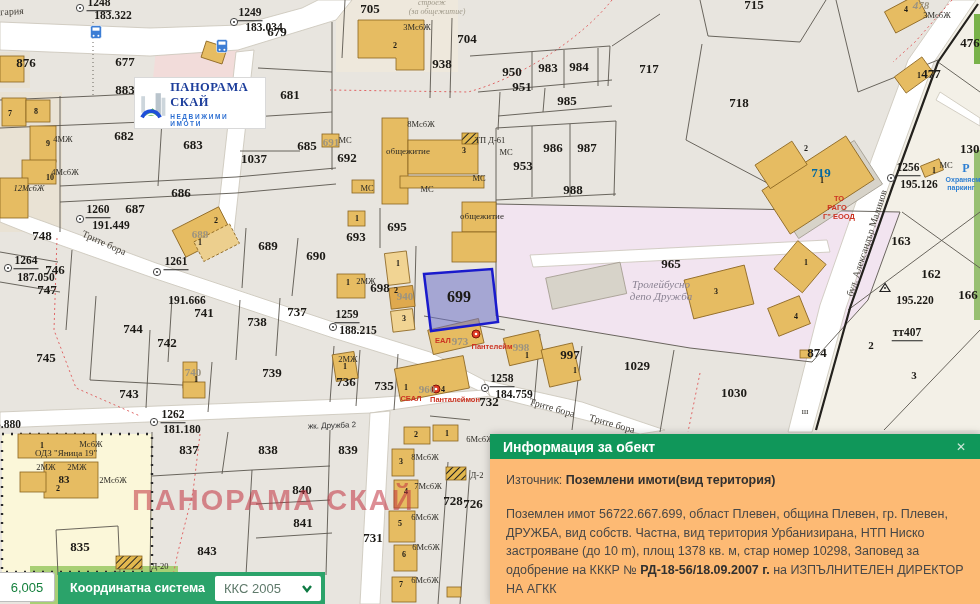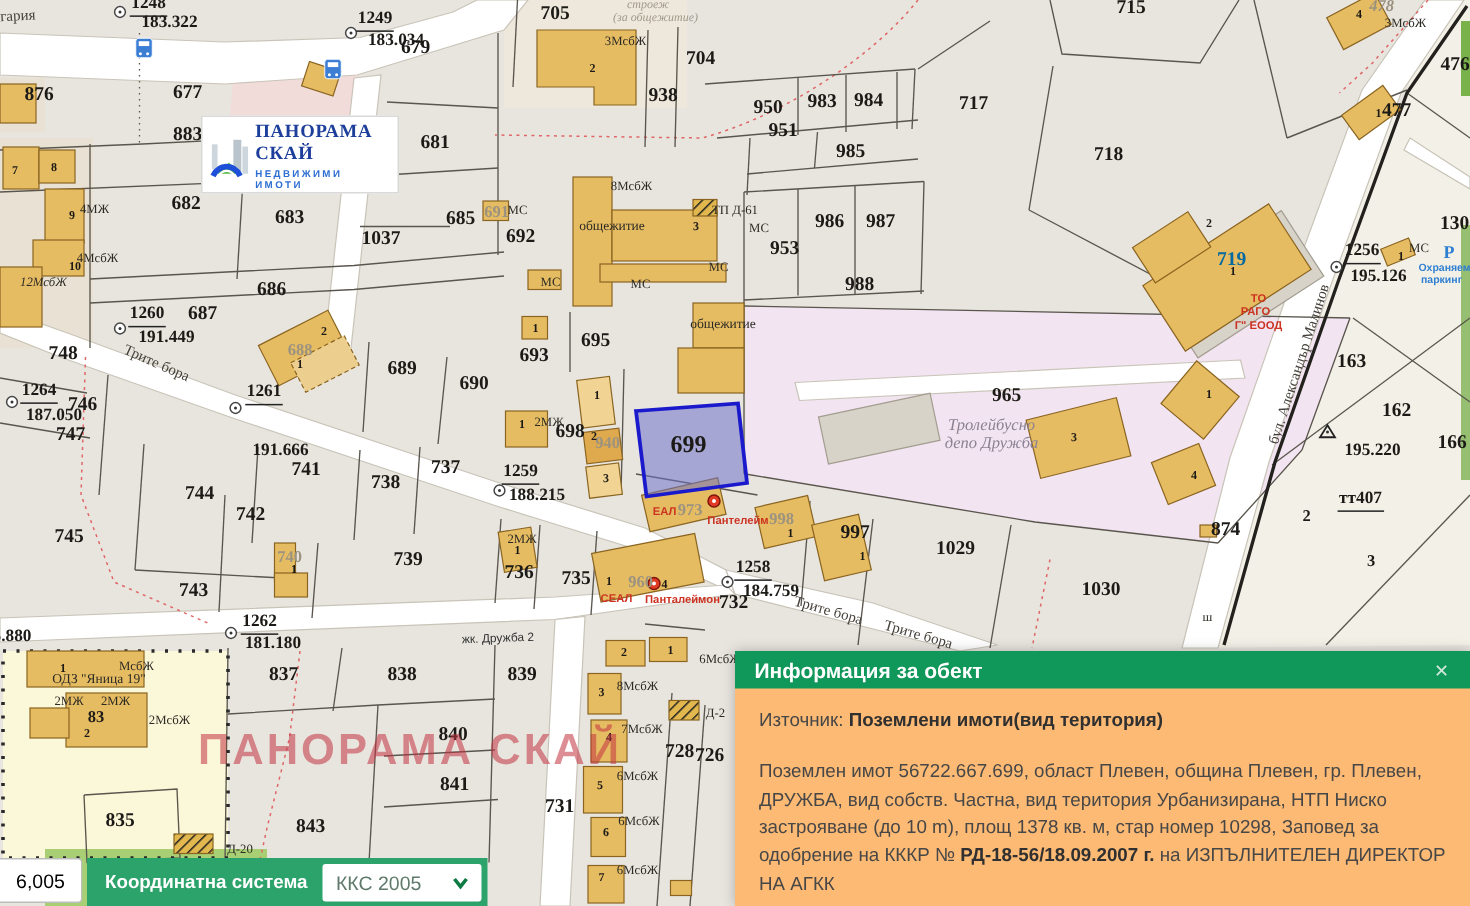--- a/index.html
+++ b/index.html
@@ -41,21 +41,21 @@
   #info-header{height:25px;background:#10975a;display:flex;align-items:center;justify-content:space-between;
     padding:0 14px 0 13px;}
   #info-title{color:#fff;font-weight:700;font-size:14px;}
   #info-close{color:#cfe8da;font-size:12px;cursor:pointer;background:none;border:none;padding:0;font-family:inherit;}
   #info-body{padding:12px 16px 0;color:#474747;font-size:12.5px;line-height:1.5;}
   #info-source{margin-bottom:15px;}
   #info-body b{color:#303030;}
   
   #scale-box{position:absolute;left:0;top:572px;width:54px;height:28px;background:#fff;border:1px solid #bdbdbd;
     border-left:none;border-radius:0 3px 3px 0;display:flex;align-items:center;justify-content:center;
-    font-size:13px;color:#000000;z-index:11;}
+    font-size:13px;color:#15803d;z-index:11;}
   #coord-bar{position:absolute;left:58px;top:572px;width:267px;height:32px;background:#2ba36a;
     display:flex;align-items:center;padding:0 4px 0 12px;box-sizing:border-box;z-index:11;}
   #coord-label{color:#fff;font-weight:700;font-size:12.5px;margin-right:10px;}
   #coord-select{flex:1;height:25px;background:#fff;border-radius:2px;display:flex;align-items:center;
     justify-content:space-between;padding:0 9px;cursor:pointer;}
   #coord-value{font-size:13px;color:#5f7a6b;}
   .chev{width:10px;height:10px;}
 </style>
 </head>
 <body>

